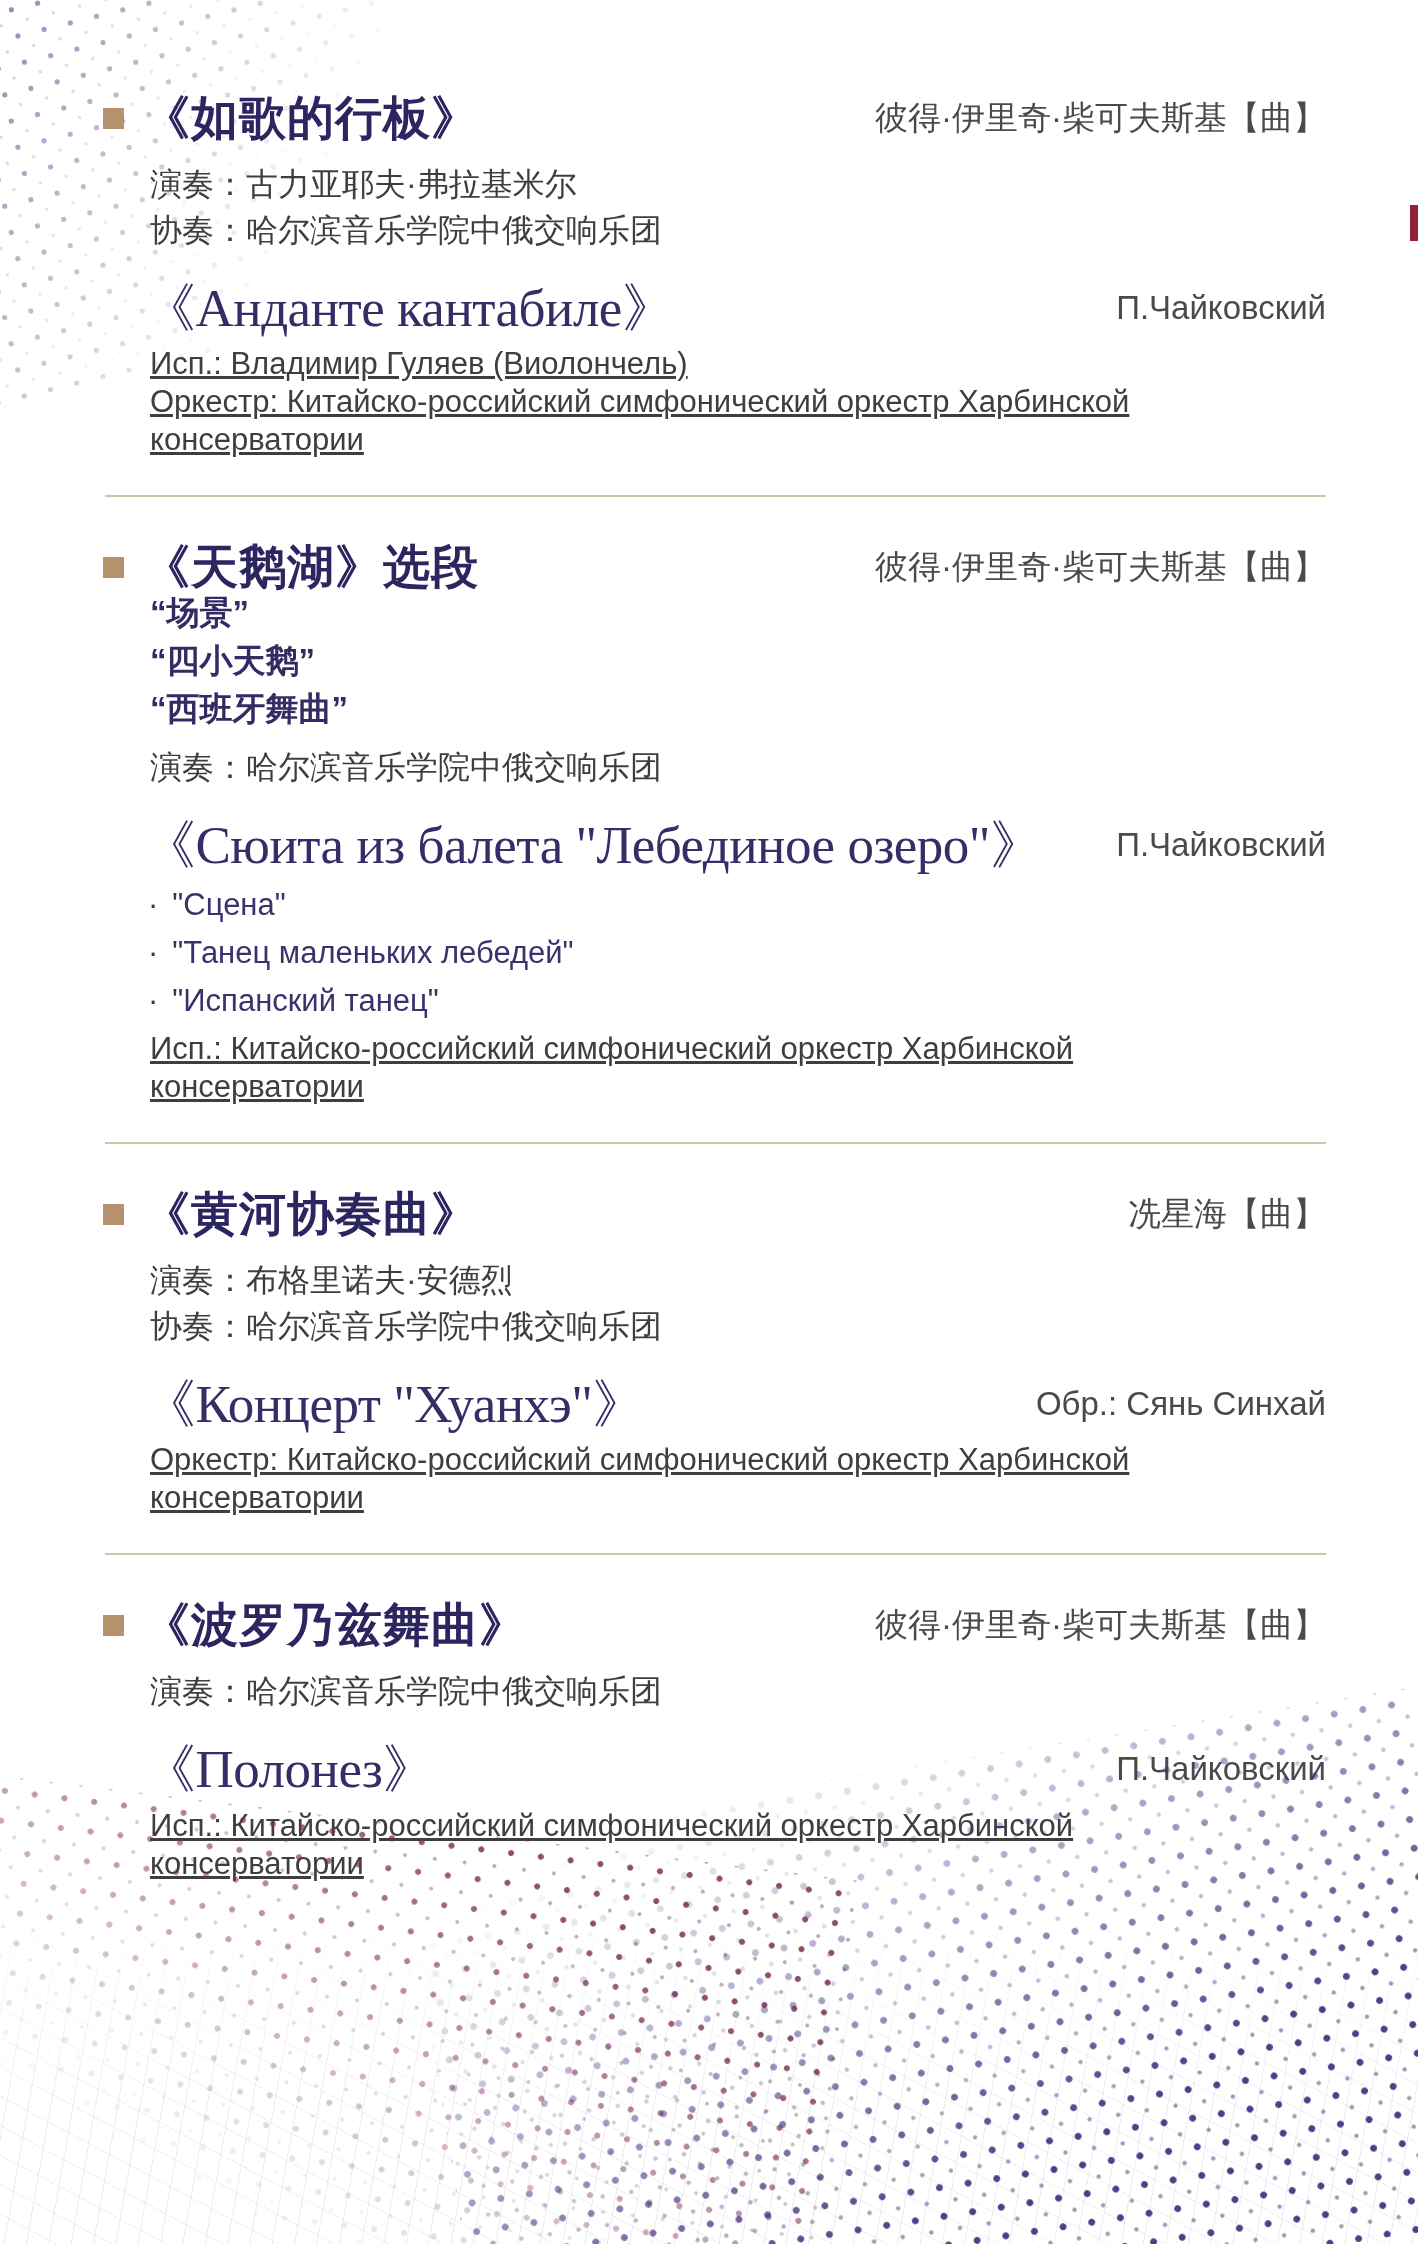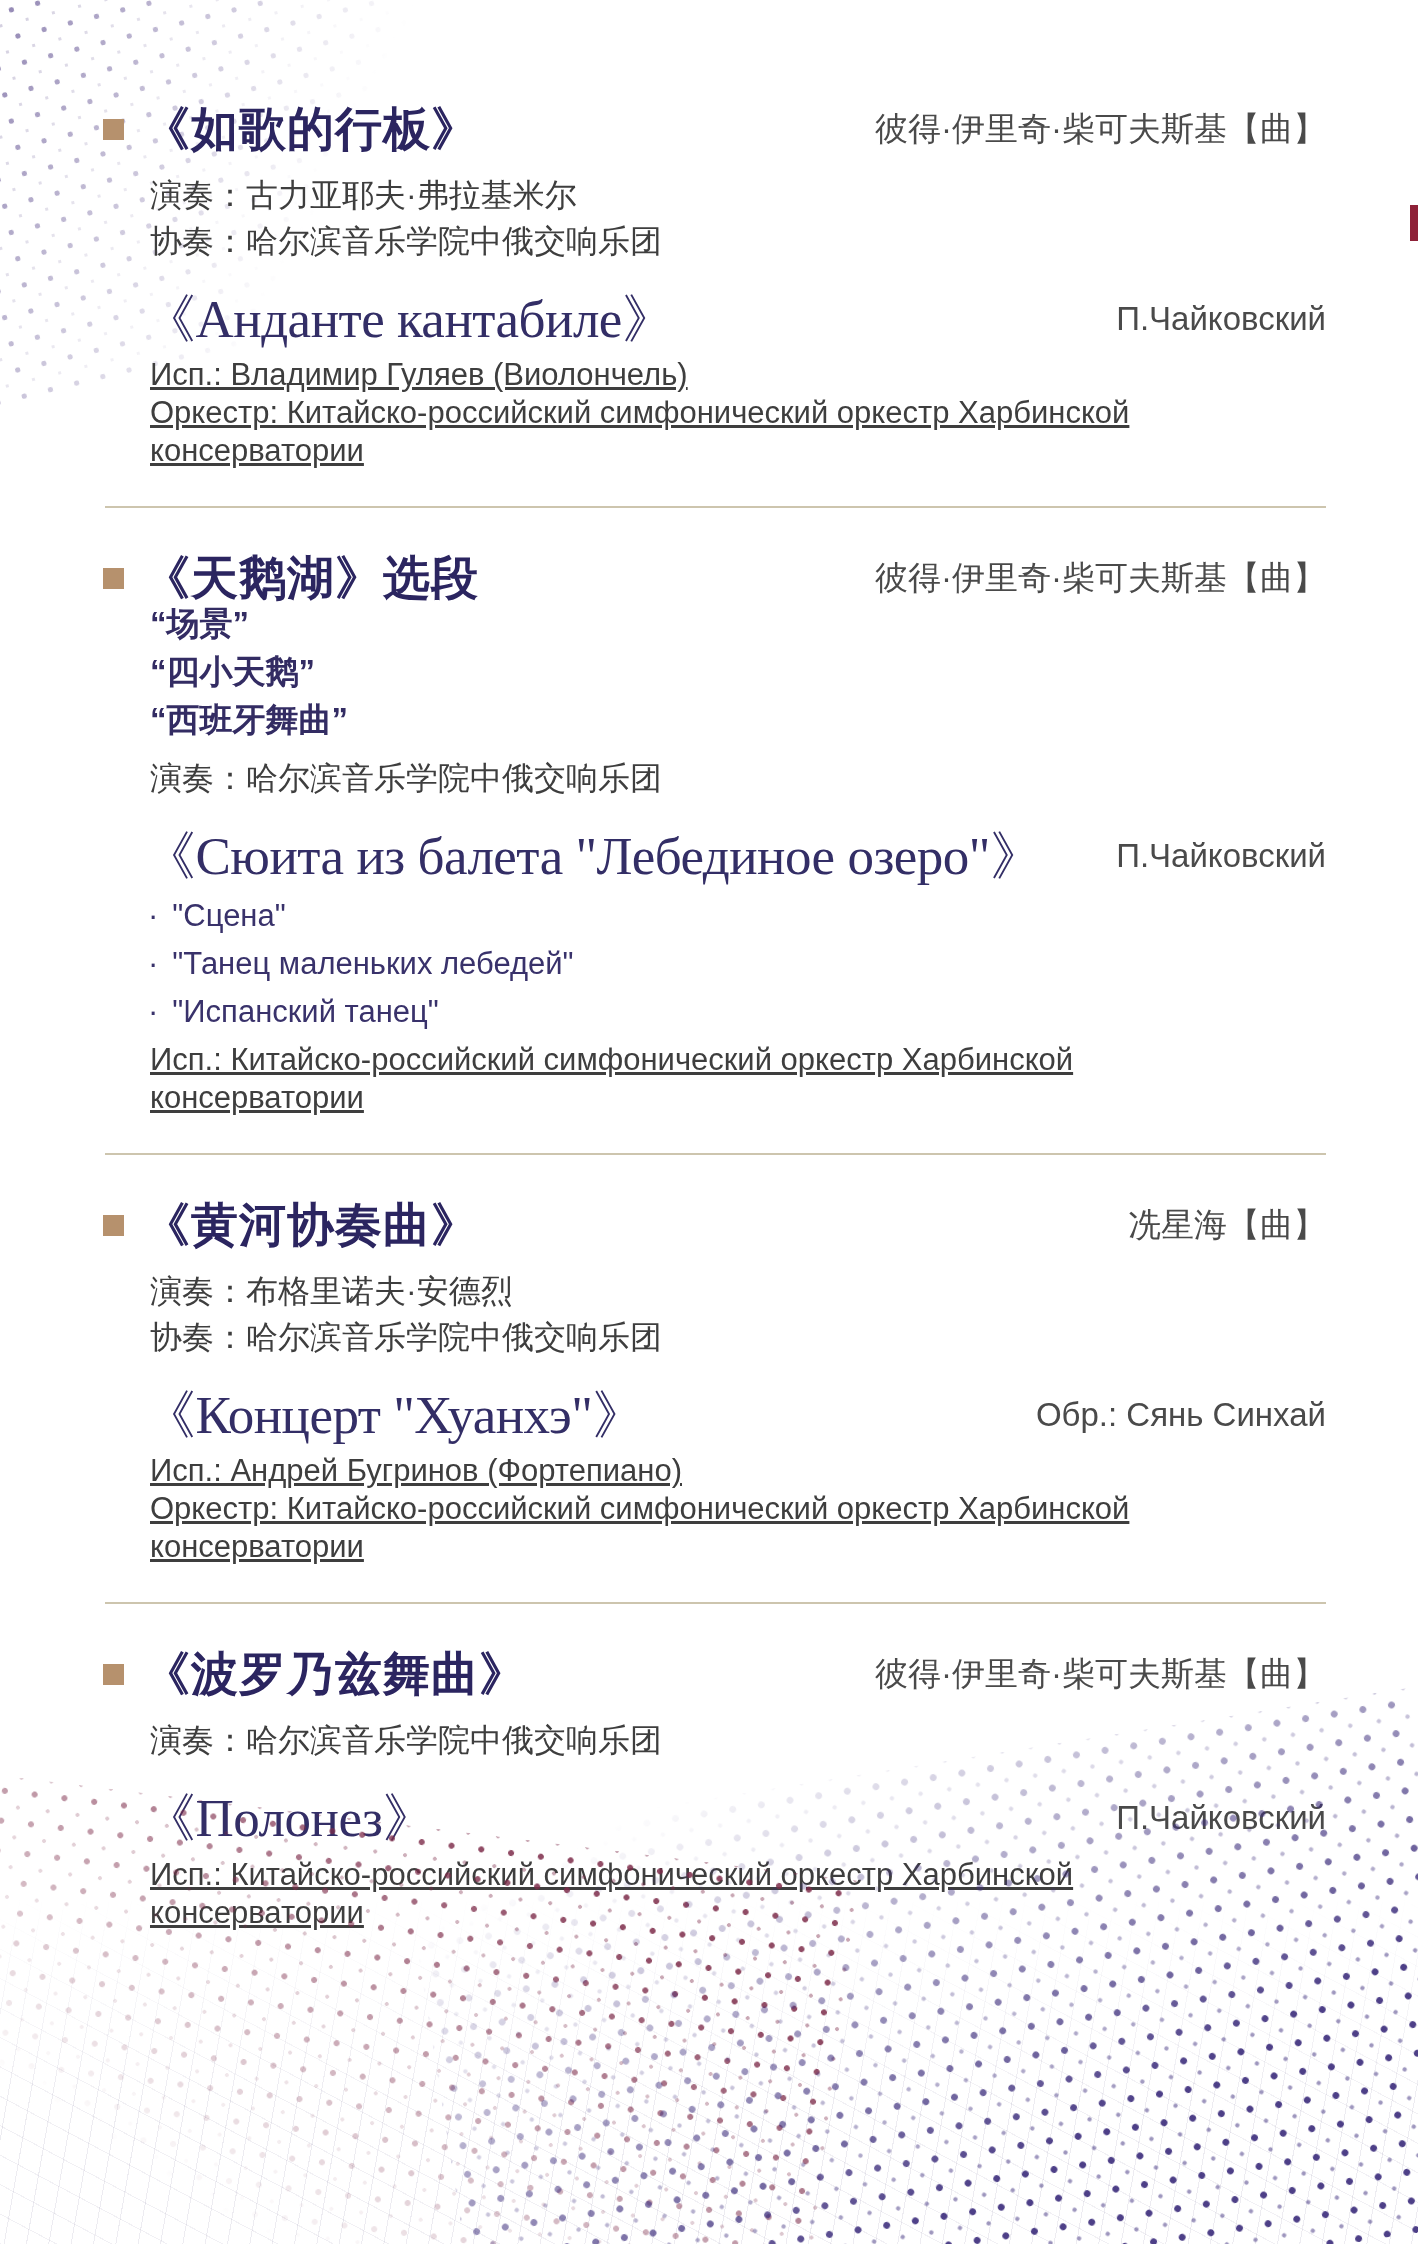--- a/index.html
+++ b/index.html
@@ -36,21 +36,21 @@
     background:
       radial-gradient(circle, rgba(62,47,125,.92) 3px, transparent 3.8px),
       radial-gradient(circle, rgba(62,47,125,.5) 1.8px, transparent 2.5px);
     background-size:29px 29px,29px 29px;background-position:0 0,14px 14px;
     transform:rotate(-9deg);
     -webkit-mask-image:linear-gradient(160deg,transparent 10%,#000 68%);
     mask-image:linear-gradient(160deg,transparent 10%,#000 68%);}
   .red-bar{position:absolute;right:0;top:205px;width:8px;height:36px;background:#8e2138;}
 
   
-  .content{position:absolute;top:103px;left:103px;right:92px;}
+  .content{position:absolute;top:92px;left:103px;right:92px;}
 
   .title-row{display:flex;align-items:center;}
   .sq{width:21px;height:21px;background:#b6916d;margin-right:19px;flex:0 0 auto;}
   .cn-title{font-family:"Liberation Serif","DejaVu Serif",serif;font-weight:bold;
             font-size:47px;line-height:1.12;color:#2b2560;letter-spacing:1px;}
   .side-composer{margin-left:auto;font-size:33px;color:#4a4a4a;white-space:nowrap;padding-left:30px;}
 
   .cn-lines{margin:16px 0 0 47px;}
   .cn-line{font-size:32px;line-height:46px;color:#3e3e3e;}
 
@@ -152,21 +152,20 @@
       </div>
       <div class="cn-lines">
         <div class="cn-line">演奏：布格里诺夫·安德烈</div>
         <div class="cn-line">协奏：哈尔滨音乐学院中俄交响乐团</div>
       </div>
       <div class="ru-title-row">
         <span class="ru-title">《Концерт "Хуанхэ"》</span>
         <span class="side-composer">Обр.: Сянь Синхай</span>
       </div>
       <div class="ru-lines">
-        <div class="ru-line">Исп.: Андрей Бугринов (Фортепиано)</div>
         <div class="ru-line">Оркестр: Китайско-российский симфонический оркестр Харбинской</div>
         <div class="ru-line">консерватории</div>
       </div>
     </section>
 
     <hr class="divider">
 
     <section>
       <div class="title-row">
         <span class="sq"></span>

